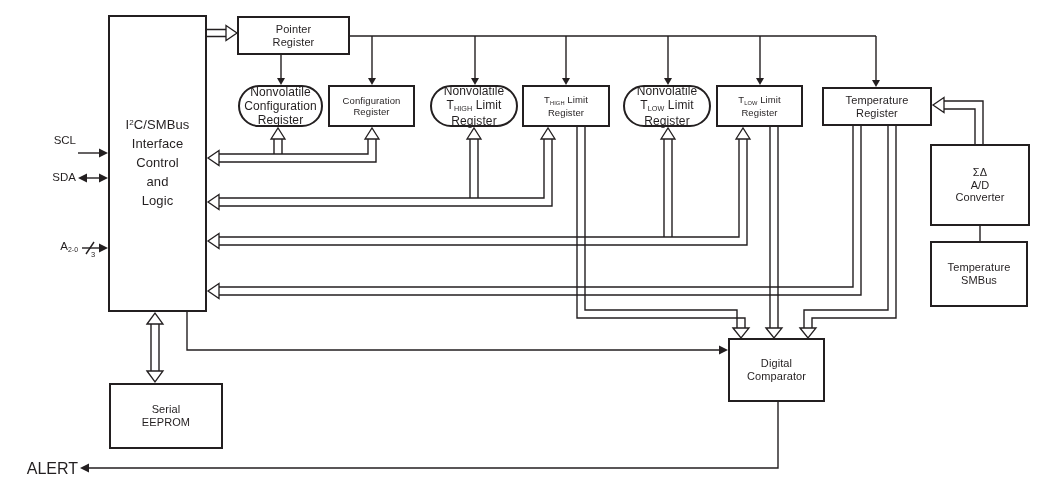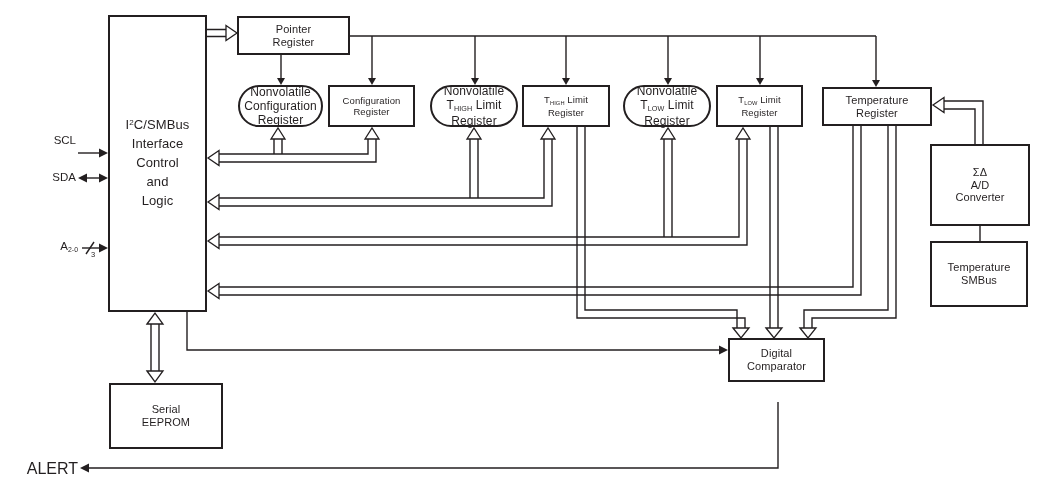--- a/index.html
+++ b/index.html
@@ -205,21 +205,21 @@
       <div><span>ΣΔ</span></div>
       <div><span>A/D</span></div>
       <div><span>Converter</span></div>
     </div>
 
   <div class="box t-m" style="left:930px; top:241px; width:98px;  height:66px;">
       <div><span>Temperature</span></div>
       <div><span>SMBus</span></div>
     </div>
 
-  <div class="box t-m" style="left:728px; top:338px; width:97px;  height:44px;">
+  <div class="box t-m" style="left:728px; top:338px; width:97px;  height:64px;">
       <div><span>Digital</span></div>
       <div><span>Comparator</span></div>
     </div>
 
   <div class="box t-m" style="left:109px; top:383px; width:114px;  height:66px;">
       <div><span>Serial</span></div>
       <div><span>EEPROM</span></div>
     </div>
 
   <div class="pin right" style="left:38px; top:134px; width:38px;">SCL</div>

